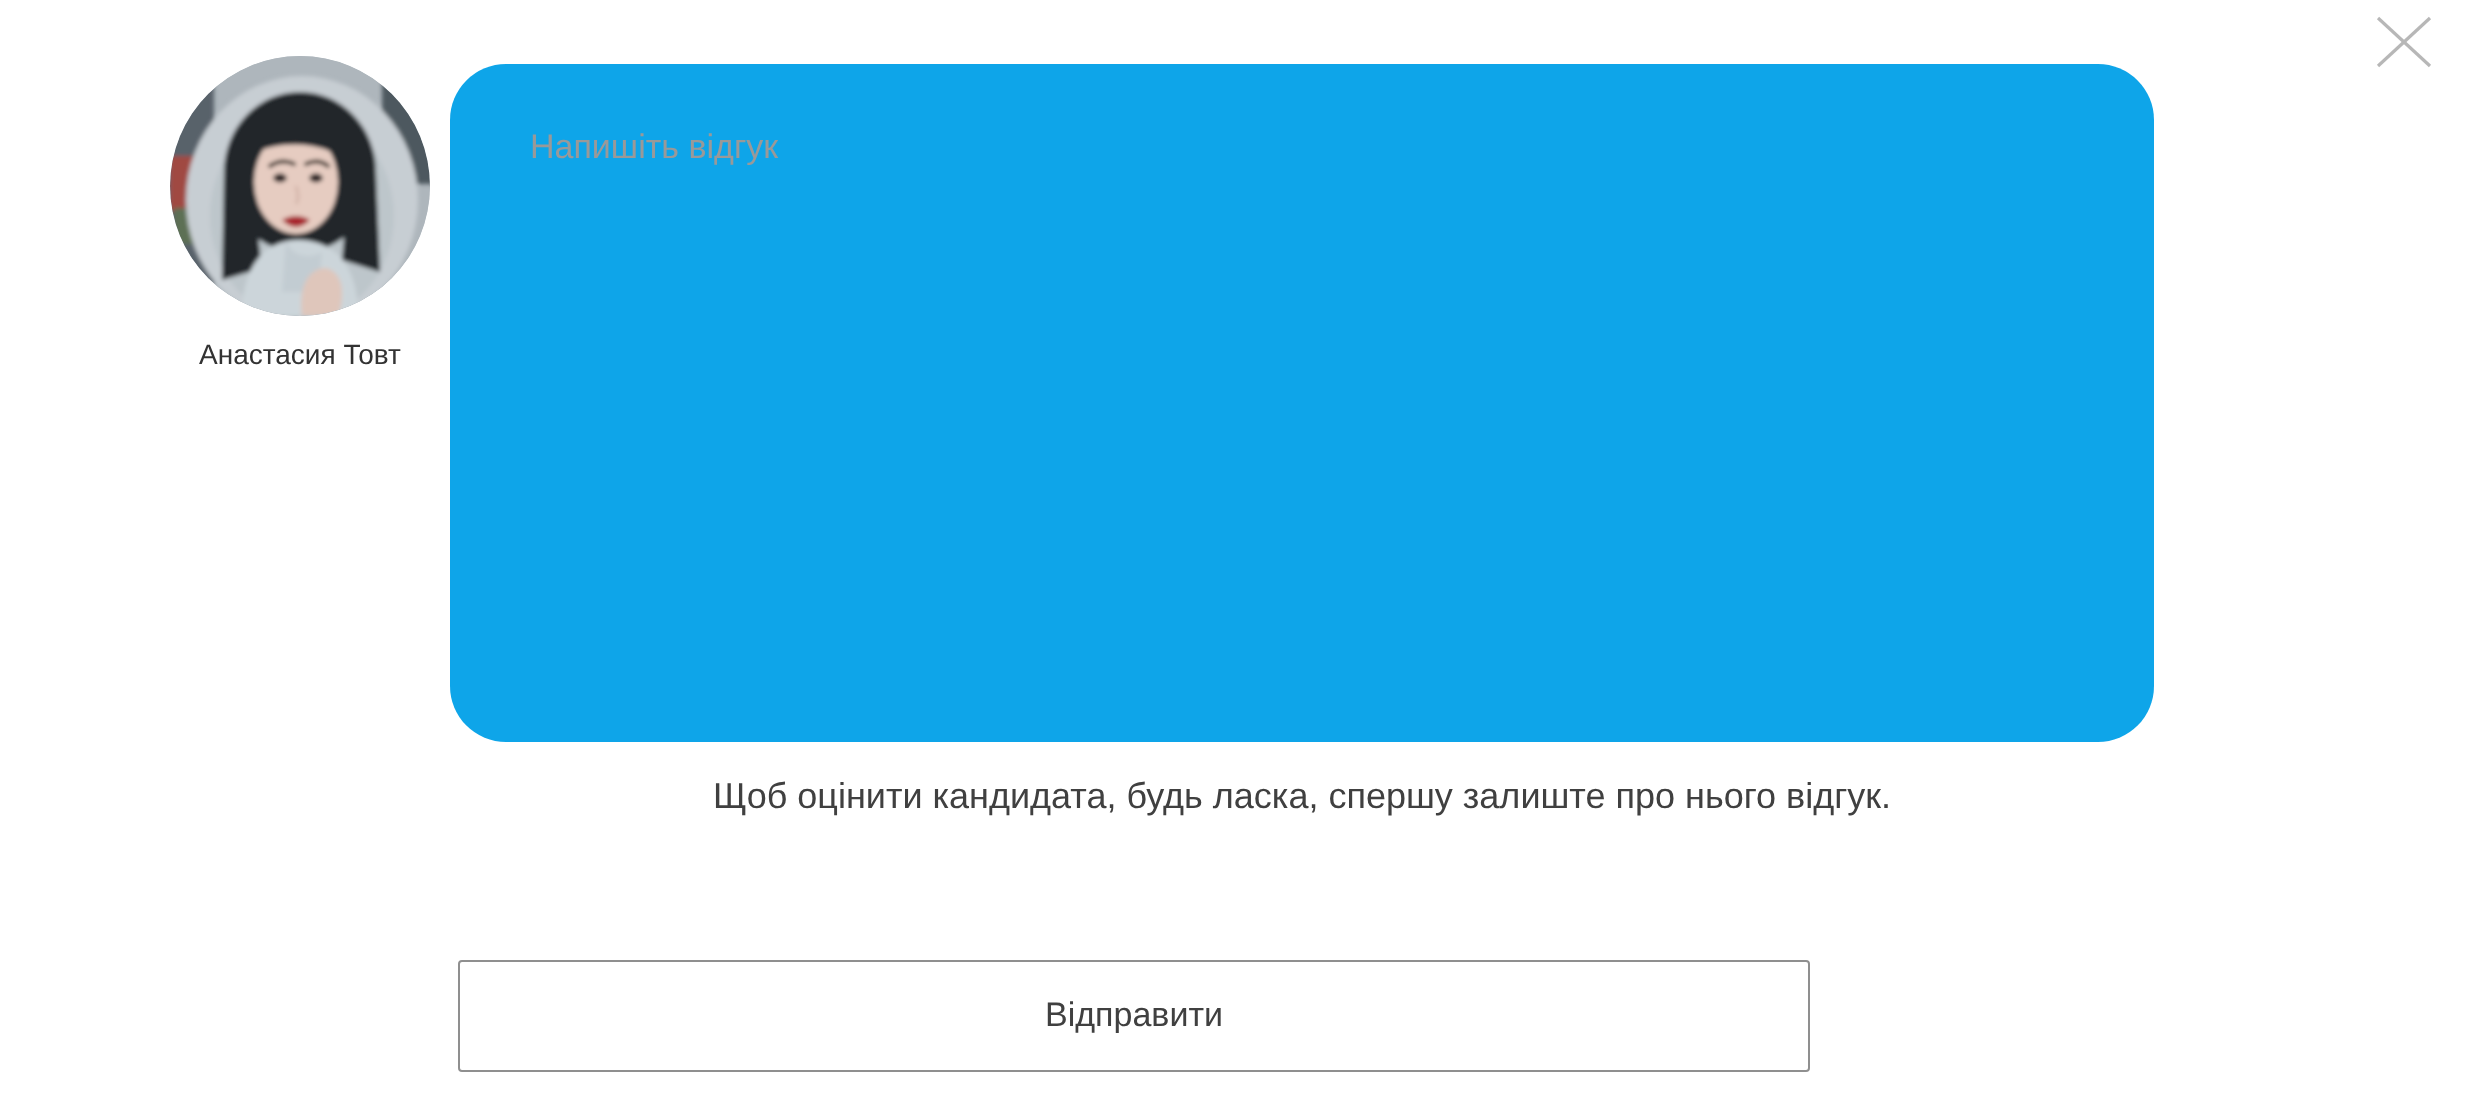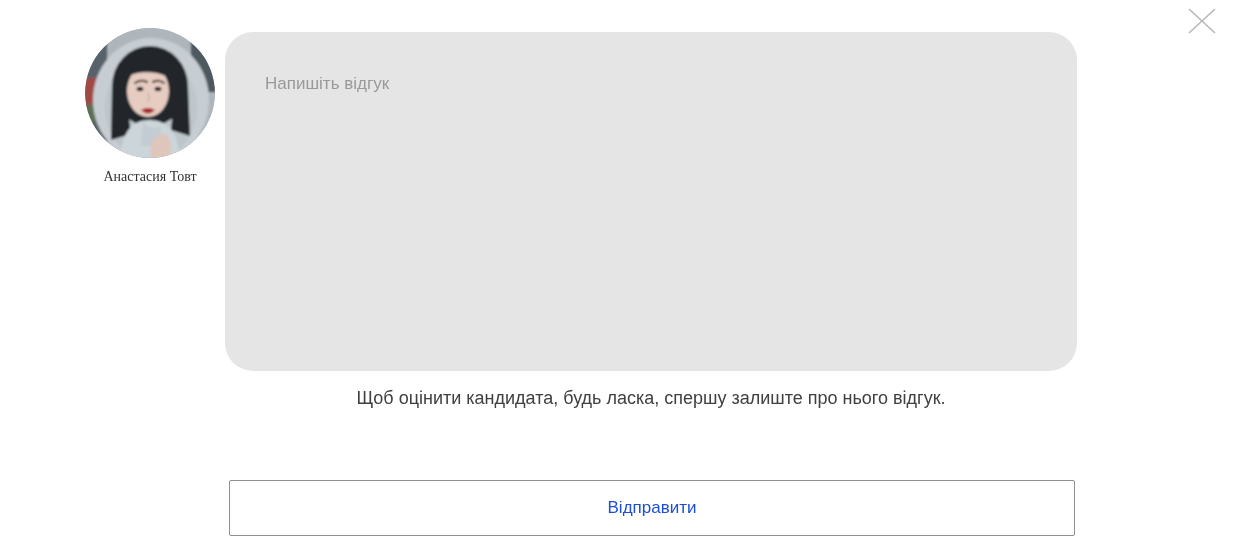--- a/index.html
+++ b/index.html
@@ -39,35 +39,34 @@
     background: #b3bcc2;
   }
   .candidate-name {
     position: absolute;
     left: 50px;
     top: 169px;
     width: 200px;
     text-align: center;
     font-size: 14px;
     color: #333333;
-    font-family: Liberation Serif, serif;
   }
 
   
   .review-input {
     position: absolute;
     left: 225px;
     top: 32px;
     width: 852px;
     height: 339px;
     box-sizing: border-box;
-    background: #e5e5e5;
+    background: #0ea5e9;
     border: none;
     border-radius: 28px;
-    padding: 40px 40px;
+    padding: 30px 40px;
     font-family: "Liberation Sans", sans-serif;
     font-size: 17px;
     line-height: 24px;
     color: #333333;
     resize: none;
     outline: none;
     display: block;
   }
   .review-input::placeholder { color: #999999; opacity: 1; }
 
@@ -83,29 +82,29 @@
     color: #404040;
   }
   .note-1 { top: 387px; }
   .note-2 { top: 434px; }
 
   
   .submit-btn {
     position: absolute;
     left: 229px;
     top: 480px;
-    width: 846px;
+    width: 676px;
     height: 56px;
     box-sizing: border-box;
     background: #ffffff;
     border: 1px solid #8f8f8f;
     border-radius: 2px;
     font-family: "Liberation Sans", sans-serif;
     font-size: 17px;
-    color: #1d4ed8;
+    color: #404040;
     cursor: pointer;
   }
 </style>
 </head>
 <body>
 
 <div class="page">
 
   <button class="close-btn" aria-label="Close">
     <svg width="28" height="26" viewBox="0 0 28 26" fill="none">

